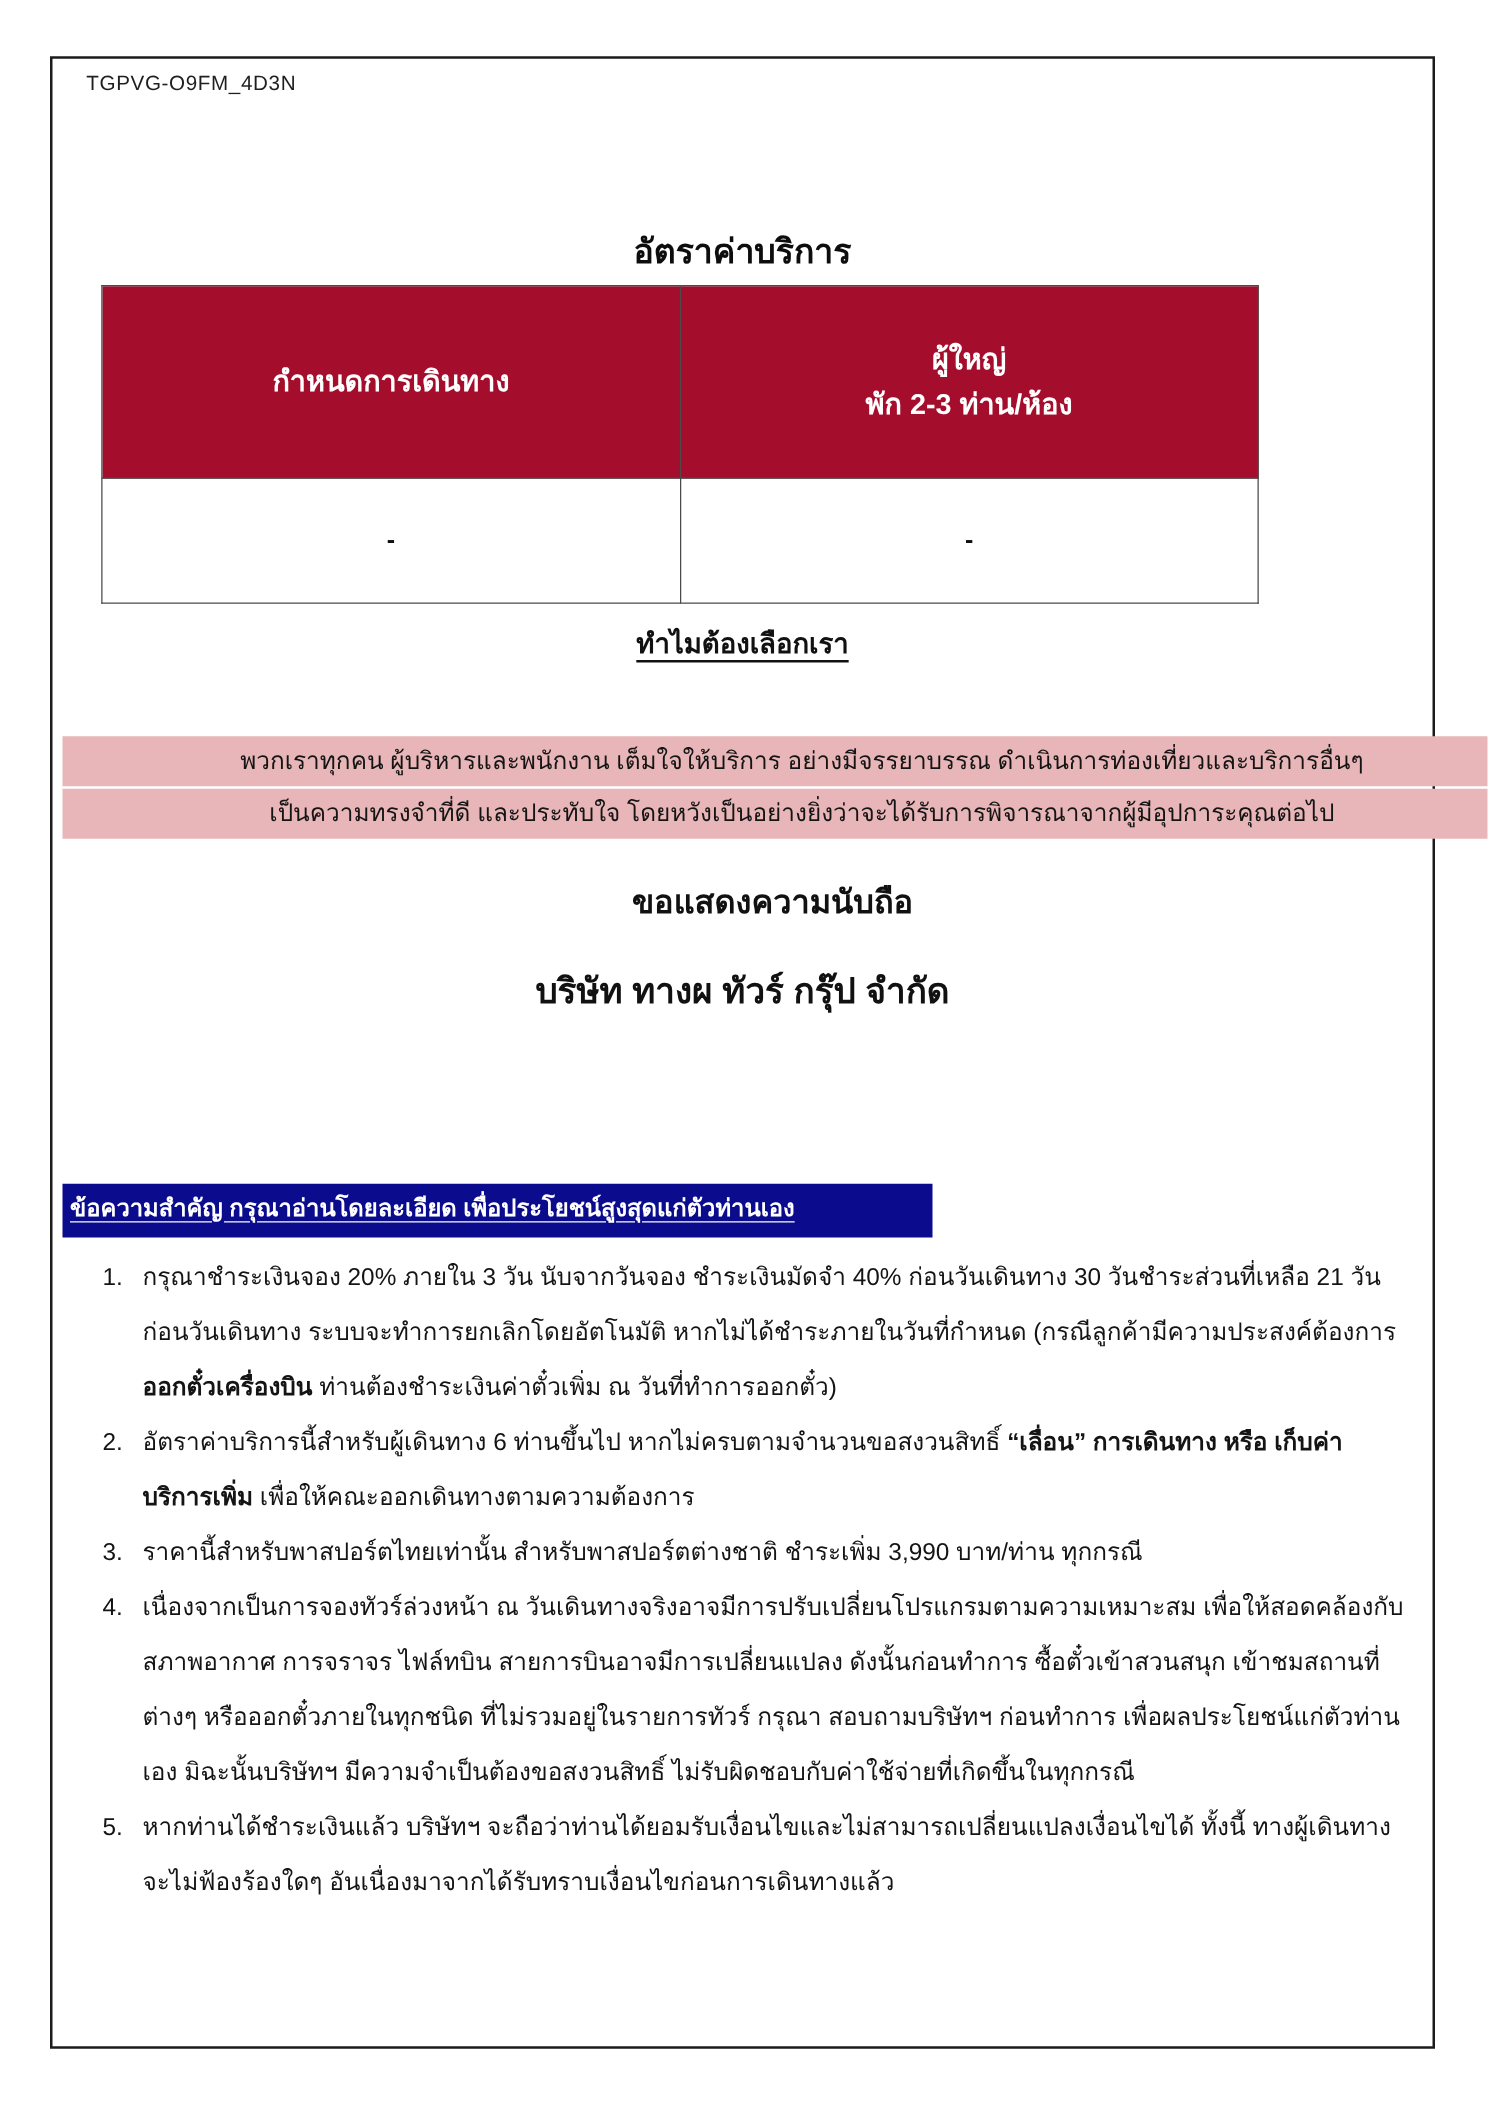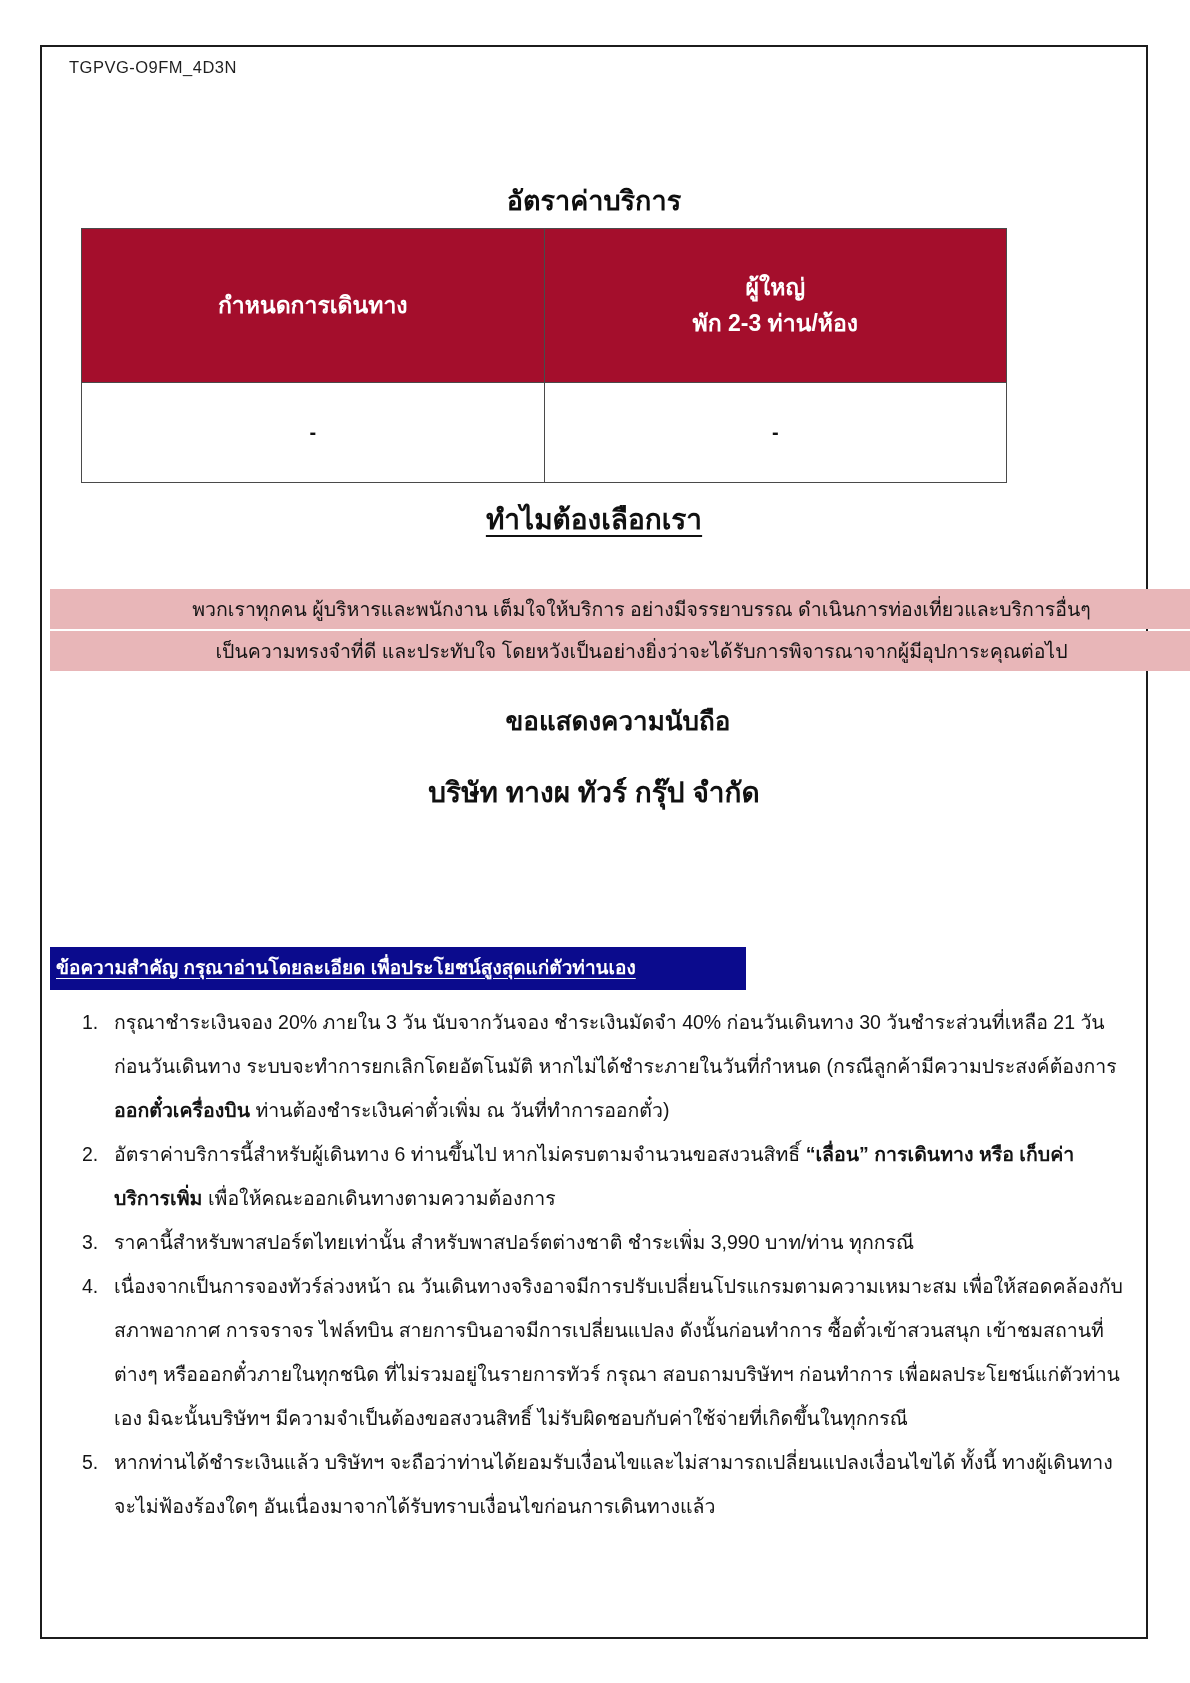--- a/index.html
+++ b/index.html
@@ -31,21 +31,21 @@
   .price-table th,.price-table td{
     border:1px solid #4a4a4a;text-align:center;vertical-align:middle;
   }
   .price-table th{
     background:var(--header-red);color:#ffffff;font-weight:bold;
     font-size:23px;height:154px;line-height:1.55;
   }
   .price-table td{
     background:#ffffff;color:#111;font-size:20px;font-weight:bold;height:100px;
   }
-  .why-title{top:497px;font-size:28px;font-weight:bold;text-decoration:underline;text-underline-offset:6px;}
+  .why-title{top:497px;font-size:22px;font-weight:bold;text-decoration:underline;text-underline-offset:6px;}
   .pink-wrap{position:absolute;left:50px;top:589px;width:1183px;}
   .pink-line{
     background:var(--pink);height:40px;line-height:40px;margin-bottom:2px;
     text-align:center;font-size:19.5px;font-weight:500;color:#141414;
   }
   .regards{top:700px;font-size:26px;font-weight:bold;padding-left:48px;}
   .company{top:770px;font-size:28px;font-weight:bold;}
   .important-bar{
     position:absolute;left:50px;top:947px;width:696px;height:43px;
     background:var(--navy);color:#ffffff;font-weight:bold;font-size:19px;

